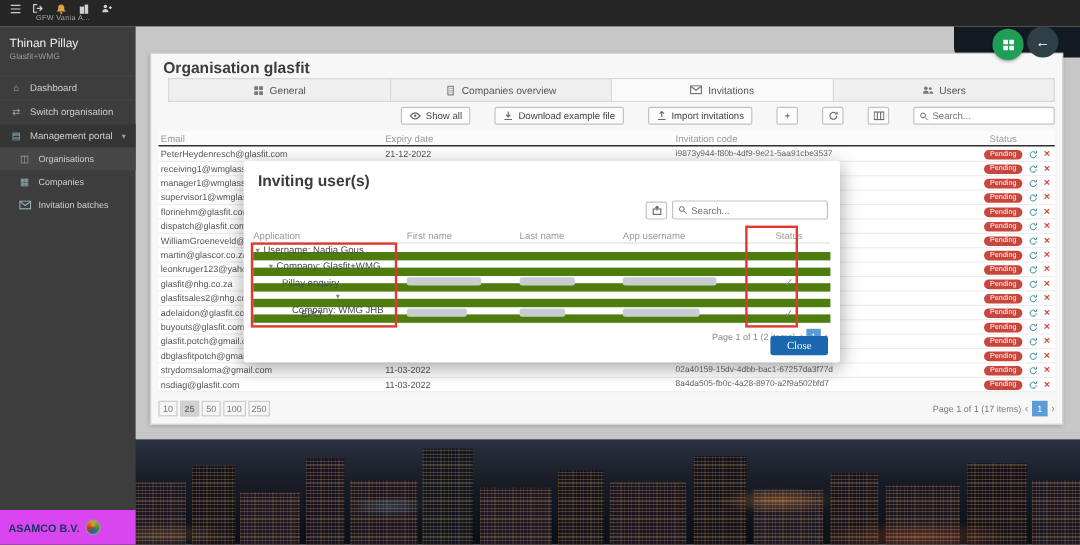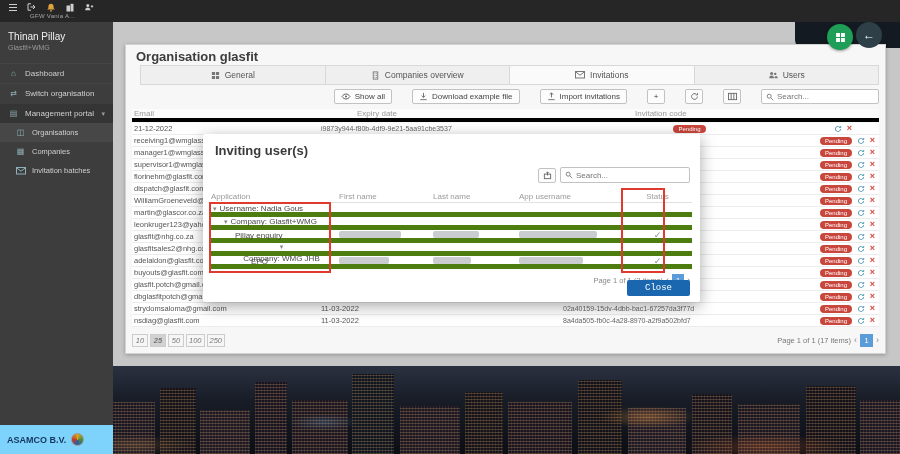--- a/index.html
+++ b/index.html
@@ -33,21 +33,21 @@
   .side-user .name{color:#f0f0f0;font-size:10px;}
   .side-user .org{color:#9a9a9a;font-size:7px;margin-top:2px;}
   .nav-item{display:flex;align-items:center;gap:6px;padding:5px 8px;color:#cfcfcf;
     font-size:8px;cursor:pointer;border-top:1px solid rgba(255,255,255,.04);}
   .nav-item .ic{width:11px;text-align:center;font-size:8px;color:#8fb0b8;line-height:0;}
   .nav-item .ic svg{vertical-align:middle;}
   .nav-item .chev{margin-left:auto;color:#9a9a9a;font-size:7px;}
   .nav-item.expanded{background:#353535;}
   .side-subnav .nav-item{padding-left:15px;font-size:7.5px;border-top:none;}
   .side-subnav .nav-item.active{background:#474747;}
-  .side-footer{margin-top:auto;background:#7dd3fc;height:29px;display:flex;align-items:center;
+  .side-footer{margin-top:auto;background:#d946ef;height:29px;display:flex;align-items:center;
     gap:5px;padding:0 7px;}
   .brand{color:#16355f;font-weight:bold;font-size:9px;}
   .brand-logo{width:13px;height:13px;border-radius:50%;flex:0 0 auto;
     background:conic-gradient(#d9a520,#4a8f3c,#2b5fa3,#c23b2e,#d9a520);border:1px solid #999;}
 
   
   .main{position:absolute;left:113px;top:22px;width:787px;height:344px;background:#c7c7c7;z-index:10;}
   .dark-corner{position:absolute;right:0;top:0;width:105px;height:26px;background:#131a22;
     border-bottom-left-radius:8px;}
   .fab{position:absolute;width:26px;height:26px;border-radius:50%;border:none;cursor:pointer;
@@ -74,67 +74,67 @@
   .tbtn.sq{width:18px;justify-content:center;padding:0;}
   .bic{line-height:0;color:#666;display:inline-flex;}
   .search-box{position:relative;width:118px;height:15px;border:1px solid #c2c2c2;border-radius:2px;
     background:#fff;display:flex;align-items:center;padding:0 4px;gap:3px;}
   .search-box.w130{width:130px;height:16px;}
   .search-box input{border:0;outline:0;font-size:8px;width:100%;background:transparent;color:#333;
     font-family:inherit;}
 
   .thead{position:absolute;left:6px;right:6px;top:64px;height:13px;display:grid;
     grid-template-columns:187px 242px 253px 40px 1fr;align-items:center;font-size:8px;color:#9a9a9a;
-    border-bottom:4px solid #000000;background:#fbfbfb;padding-left:2px;gap:36px;}
+    border-bottom:1px solid #000000;background:#fbfbfb;padding-left:2px;}
   .thead .c-status{text-align:center;}
   .tbody{position:absolute;left:6px;right:6px;top:78px;}
   .trow{display:grid;grid-template-columns:187px 242px 253px 40px 1fr;align-items:center;height:12px;
     font-size:7.5px;color:#555;border-bottom:1px solid #ececec;background:#fff;padding-left:2px;}
   .trow .code{font-size:7px;color:#666;}
   .badge{display:inline-block;background:#c9463d;color:#fff;font-size:6px;border-radius:5px;
     padding:1px 5px;line-height:1;justify-self:center;}
   .acts{display:flex;gap:5px;justify-content:flex-end;align-items:center;padding-right:4px;}
   .act-r{color:#2e7f9e;line-height:0;cursor:pointer;}
   .act-x{color:#d6453c;font-weight:bold;font-size:9px;line-height:1;cursor:pointer;}
 
   .pager{position:absolute;left:6px;right:6px;top:288px;height:14px;display:flex;align-items:center;
     font-size:7.5px;color:#777;}
   .sizes{display:flex;}
   .size{min-width:16px;height:13px;border:1px solid #ccc;background:#f6f6f6;display:flex;
-    align-items:center;justify-content:center;margin-right:2px;cursor:pointer;padding:0 2px;font-style:italic;}
+    align-items:center;justify-content:center;margin-right:2px;cursor:pointer;padding:0 2px;}
   .size.active{background:#d2d2d2;font-weight:bold;}
   .pright{margin-left:auto;display:flex;align-items:center;gap:3px;}
   .pchev{color:#888;cursor:pointer;font-size:9px;}
   .pnum{width:13px;height:13px;background:#5a9bd8;color:#fff;display:flex;align-items:center;
     justify-content:center;cursor:pointer;}
 
   
   .modal{position:absolute;left:203px;top:134px;width:497px;height:168px;background:#fff;z-index:60;
     border-radius:2px;box-shadow:0 4px 16px rgba(0,0,0,.35);}
   .modal-title{position:absolute;left:12px;top:9px;font-size:13px;font-weight:bold;color:#3b3b3b;}
   .modal-controls{position:absolute;right:10px;top:33px;display:flex;gap:4px;align-items:center;}
   .mhead{position:absolute;left:8px;right:8px;top:56px;height:13px;display:grid;
     grid-template-columns:128px 94px 86px 104px 1fr;align-items:center;font-size:8px;color:#9a9a9a;
     border-bottom:1px solid #e0e0e0;}
   .mhead span:last-child{text-align:center;}
   .mrows{position:absolute;left:8px;right:8px;top:70px;}
   .mrow{display:grid;grid-template-columns:128px 94px 86px 104px 1fr;align-items:center;height:13px;
-    font-size:8px;color:#4a4a4a;border-bottom:5px solid #4d7c0f;}
+    font-size:8px;color:#4a4a4a;border-bottom:7px solid #4d7c0f;}
   .mrow .lbl{display:flex;align-items:center;gap:3px;white-space:nowrap;}
   .caret{color:#888;font-size:7px;cursor:pointer;}
   .redact{display:inline-block;height:7px;background:#c9cdd0;border-radius:2px;}
   .chk{text-align:center;color:#7d8f96;font-size:9px;}
   .anno{position:absolute;border:2px solid #e0392e;pointer-events:none;}
   .anno.a1{left:6px;top:68px;width:122px;height:71px;}
   .anno.a2{left:418px;top:54px;width:44px;height:85px;}
   .mpager{position:absolute;right:10px;top:140px;display:flex;align-items:center;gap:3px;
     font-size:7.5px;color:#888;}
   .mpager .pnum{width:12px;height:12px;}
-  .close-btn{position:absolute;right:10px;bottom:6px;width:63px;height:16px;background:#1a67b0;
-    color:#fff;font-size:9px;border:none;border-radius:2px;cursor:pointer;font-family:Liberation Mono, monospace;}
+  .close-btn{position:absolute;right:10px;bottom:6px;width:48px;height:16px;background:#1a67b0;
+    color:#fff;font-size:9px;border:none;border-radius:2px;cursor:pointer;font-family:Liberation Serif, serif;}
 </style>
 </head>
 <body>
 
 <div class="stage">
 
   <div class="city">
     <i style="left:100px;width:55px;height:52px;background-color:#191522"></i>
     <i style="left:160px;width:36px;height:66px;background-color:#141119"></i>
     <i style="left:200px;width:50px;height:44px;background-color:#1d1824"></i>
@@ -345,20 +345,21 @@
 
       <div class="thead">
         <span>Email</span>
         <span>Expiry date</span>
         <span>Invitation code</span>
         <span class="c-status">Status</span>
         <span></span>
       </div>
       <div class="tbody">
           <div class="trow">
+            <span>PeterHeydenresch@glasfit.com</span>
             <span>21-12-2022</span>
             <span class="code">i9873y944-f80b-4df9-9e21-5aa91cbe3537</span>
             <span class="badge">Pending</span>
             <span class="acts">
               <span class="act-r"><svg width="8" height="8" viewBox="0 0 10 10">
                   <path d="M8.2 5A3.2 3.2 0 1 1 6.9 2.4" fill="none" stroke="currentColor"></path>
                   <path d="M8.4 1.2v2h-2" fill="none" stroke="currentColor"></path>
                 </svg></span>
               <span class="act-x">×</span>
             </span>

